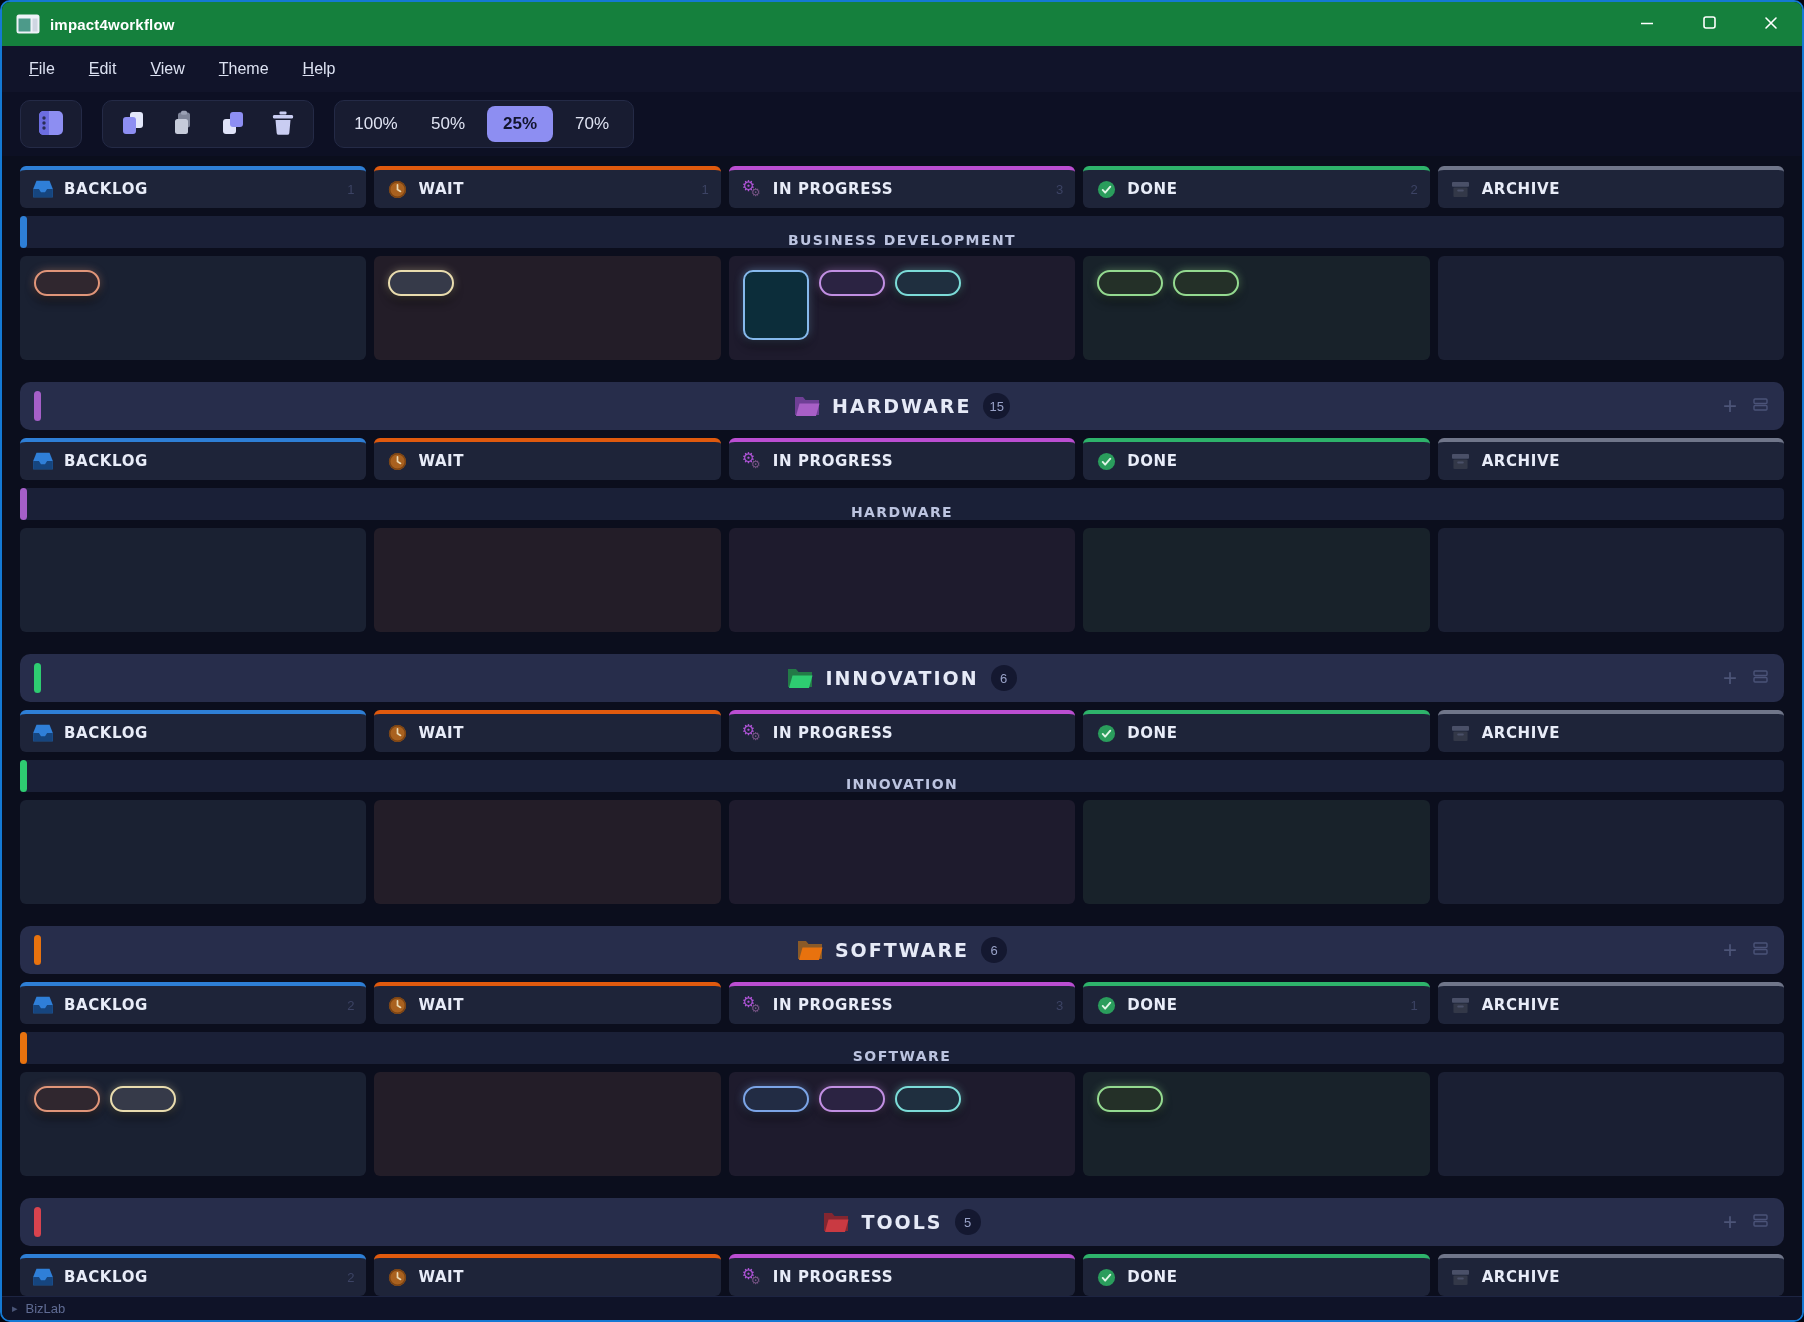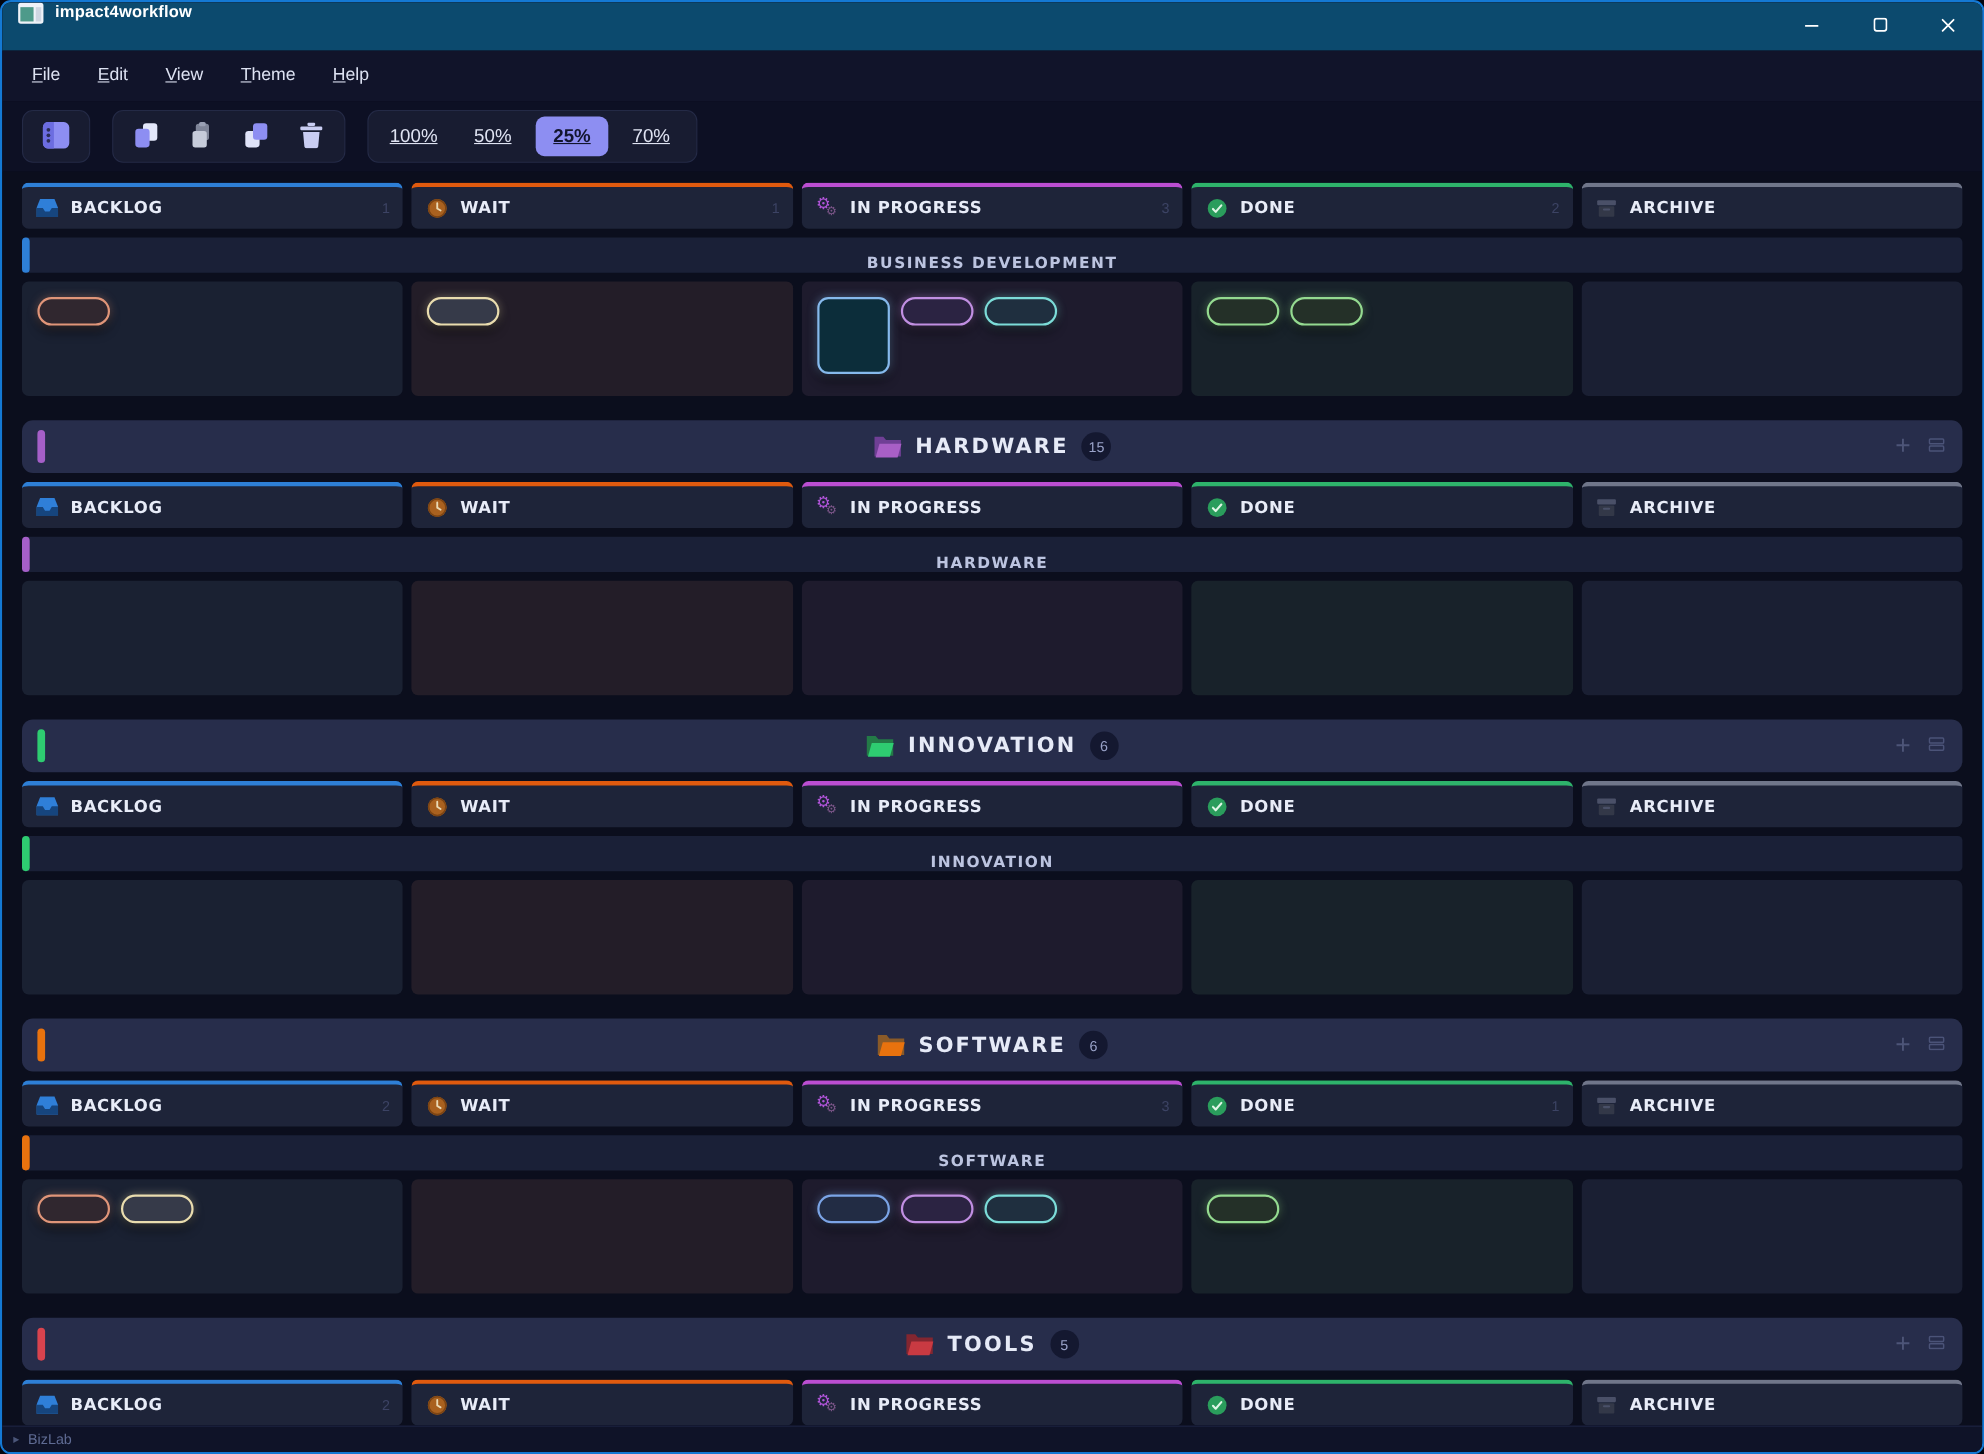--- a/index.html
+++ b/index.html
@@ -3,38 +3,38 @@
 <meta charset="utf-8">
 <style>
   html,body{margin:0;padding:0;background:#04060f;font-family:"Liberation Sans",sans-serif;}
   *{box-sizing:border-box;}
   button{font-family:inherit;background:none;border:none;padding:0;margin:0;color:inherit;cursor:default;}
 
   .window{width:1804px;height:1322px;display:flex;flex-direction:column;overflow:hidden;
     border:2px solid #1479d4;border-radius:10px;background:#0b0e1d;}
 
   
-  .titlebar{height:44px;flex:0 0 44px;background:#0c4a6e;display:flex;align-items:flex-start;padding-left:14px;}
+  .titlebar{height:44px;flex:0 0 44px;background:#15803d;display:flex;align-items:center;padding-left:14px;}
   .app-icon{display:flex;align-items:center;margin-right:10px;}
   .title-text{color:#ffffff;font-size:15px;font-weight:bold;letter-spacing:.2px;}
   .controls{margin-left:auto;display:flex;height:100%;}
   .ctrl{width:62px;height:100%;display:flex;align-items:center;justify-content:center;}
 
   
   .menubar{height:46px;flex:0 0 46px;background:#11142a;display:flex;align-items:center;padding-left:12px;gap:4px;}
   .menu-item{display:inline-block;padding:6px 15px;color:#dde2f2;font-size:16px;}
   .menu-item::first-letter{text-decoration:underline;}
 
   
   .toolbar{height:64px;flex:0 0 64px;background:#0d1024;display:flex;align-items:center;gap:20px;padding:0 18px;}
   .tgroup{background:#181c31;border:1px solid #242a46;border-radius:10px;height:48px;display:flex;align-items:center;padding:0 8px;gap:6px;}
   .icon-btn{width:44px;height:40px;display:flex;align-items:center;justify-content:center;border-radius:8px;}
   .tbtn{display:flex;align-items:center;gap:10px;color:#e2e6f5;font-size:17px;padding:0 16px;height:38px;border-radius:8px;}
   .zoom-group{padding:0 8px;}
-  .zoombtn{min-width:66px;text-align:center;padding:8px 10px;border-radius:8px;color:#dfe3f2;font-size:17px;text-decoration:underline;}
+  .zoombtn{min-width:66px;text-align:center;padding:8px 10px;border-radius:8px;color:#dfe3f2;font-size:17px;}
   .zoombtn.active{background:#8d8ef2;color:#12152e;font-weight:bold;}
 
   
   .board{flex:1 1 auto;overflow:hidden;background:#0b0e1d;padding:10px 18px 0;display:flex;flex-direction:column;gap:22px;}
   .section{display:flex;flex-direction:column;gap:8px;flex:0 0 auto;}
 
   .band{height:48px;background:#272d4b;border-radius:10px;position:relative;display:flex;align-items:center;justify-content:center;gap:12px;}
   .band-bar{position:absolute;left:14px;top:9px;width:7px;height:30px;border-radius:4px;}
   .band-title{font-size:19px;font-weight:bold;letter-spacing:2px;color:#e6eaf7;font-family:"DejaVu Sans",sans-serif;}
   .badge{min-width:26px;height:26px;border-radius:13px;background:#141830;color:#99a2c8;font-size:13px;

